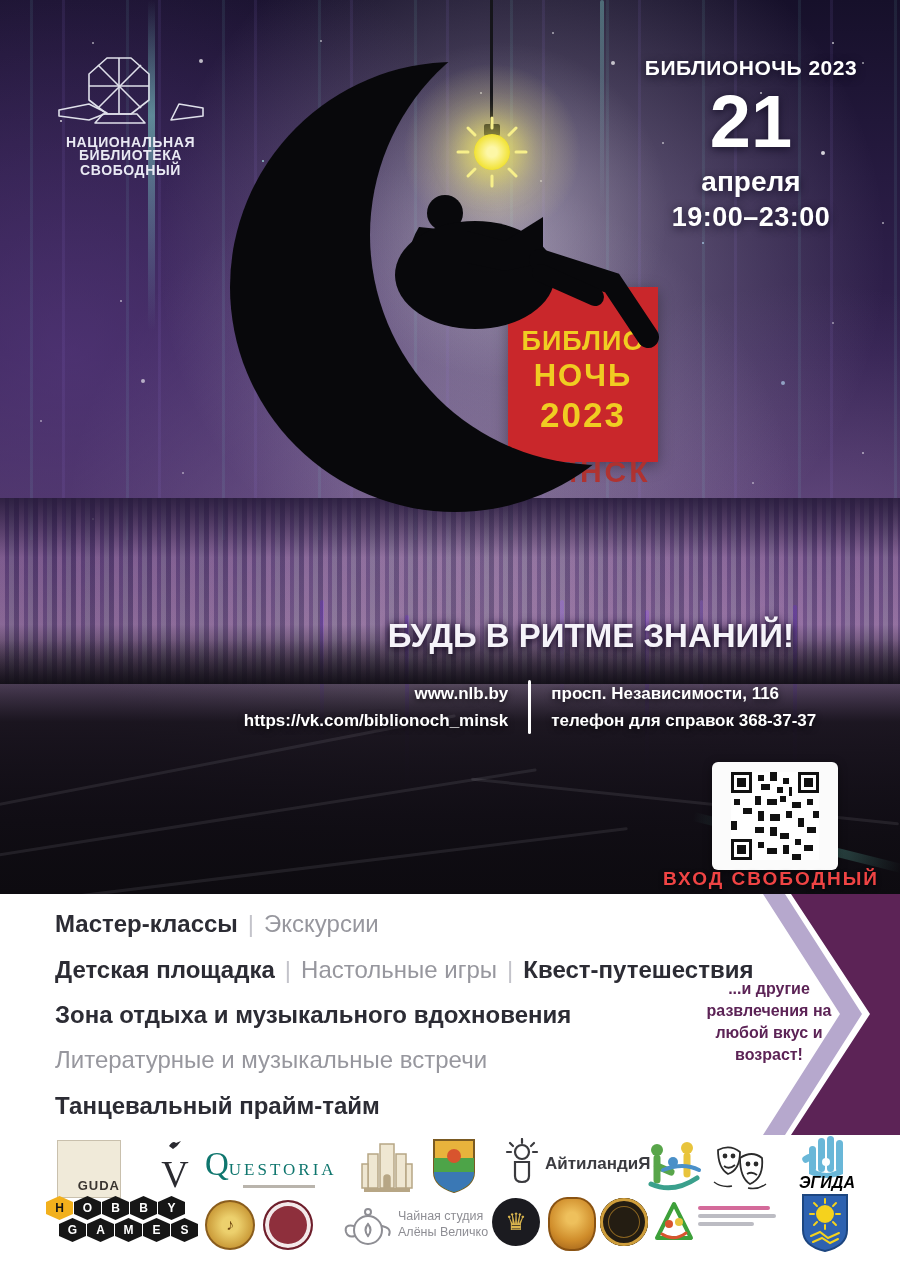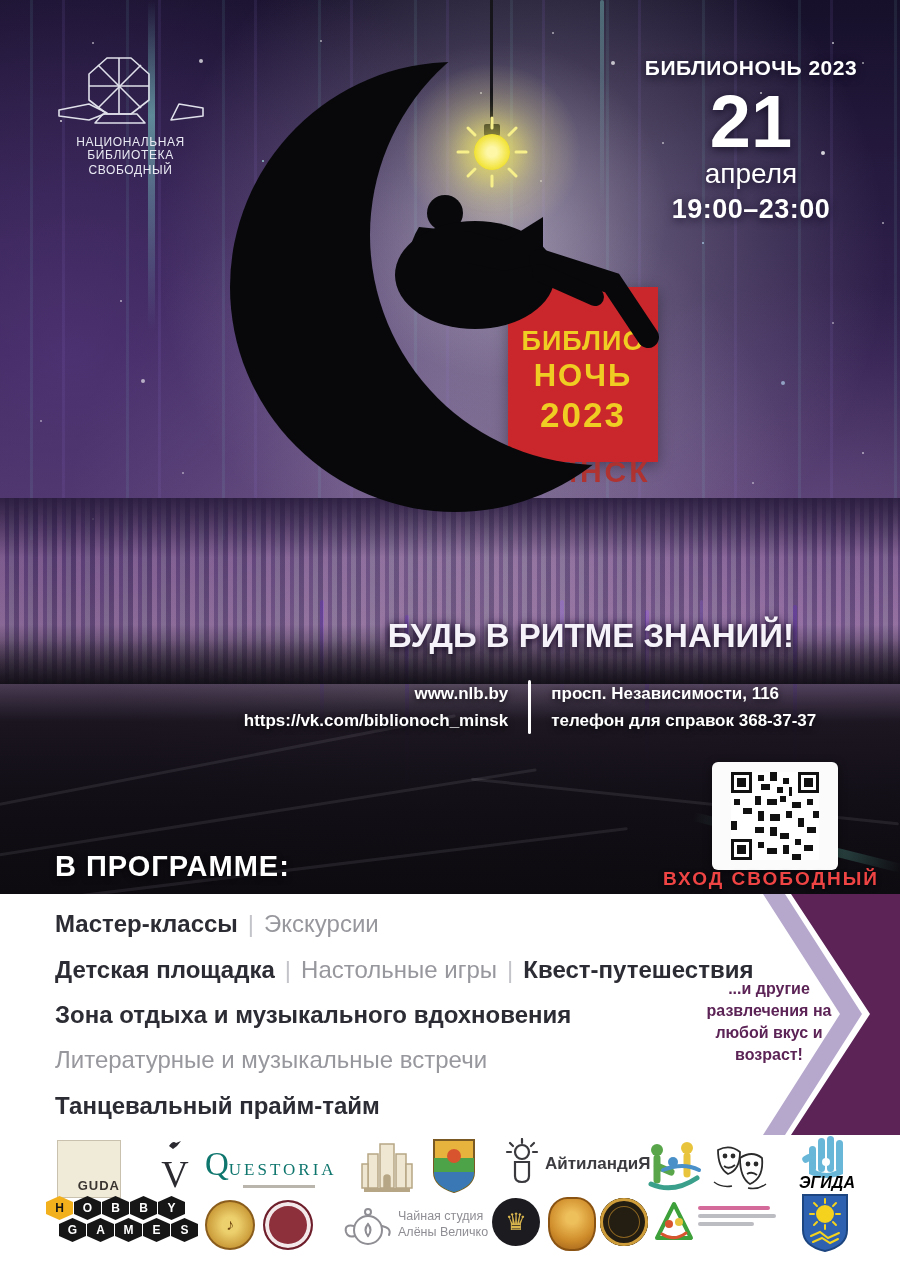--- a/index.html
+++ b/index.html
@@ -63,26 +63,26 @@
   .bulb-glow{position:absolute;left:400px;top:60px;width:184px;height:184px;z-index:2;border-radius:50%;
       background:radial-gradient(circle,rgba(248,238,140,.55),rgba(248,238,140,0) 68%);}
   .cord{position:absolute;left:490px;top:0;width:3px;height:128px;background:#15151a;z-index:3;}
   .bulb-base{position:absolute;left:484px;top:124px;width:16px;height:12px;background:#1a1a1e;border-radius:2px;z-index:3;}
   .bulb{position:absolute;left:474px;top:134px;width:36px;height:36px;border-radius:50%;z-index:3;
       background:radial-gradient(circle,#fdf7a6 20%,#f0e028 75%);box-shadow:0 0 30px 12px rgba(240,230,90,.7);}
   .rays{position:absolute;left:452px;top:112px;z-index:3;}
   .moon-svg{position:absolute;left:205px;top:35px;z-index:4;pointer-events:none;}
   
   .nlb{position:absolute;left:48px;top:50px;width:165px;z-index:5;text-align:center;}
-  .nlb-name{margin-top:2px;color:#e9e9f3;font-size:12px;font-weight:normal;letter-spacing:.6px;line-height:13px;}
+  .nlb-name{margin-top:2px;color:#e9e9f3;font-size:14px;font-weight:bold;letter-spacing:.6px;line-height:13px;}
   .event-info{position:absolute;right:42px;top:56px;width:214px;z-index:5;text-align:center;color:#fff;
       text-shadow:0 2px 8px rgba(10,5,25,.7);}
   .event-label{font-size:21px;font-weight:bold;letter-spacing:.5px;}
   .event-day{font-size:74px;font-weight:bold;line-height:.92;margin-top:8px;}
-  .event-month{font-size:28px;font-weight:normal;margin-top:2px;}
+  .event-month{font-size:28px;font-weight:bold;margin-top:10px;}
   .event-time{font-size:27px;font-weight:bold;margin-top:4px;letter-spacing:.5px;}
   
   .badge{position:absolute;left:508px;top:287px;width:150px;height:175px;background:#c9272b;z-index:3;
       text-align:center;color:#f0cd22;font-weight:bold;box-shadow:0 4px 14px rgba(0,0,0,.35);}
   .badge .b1{margin-top:38px;font-size:27px;letter-spacing:1px;line-height:32px;}
   .badge .b2{font-size:31px;letter-spacing:2px;line-height:37px;}
   .badge .b3{font-size:35px;letter-spacing:2px;line-height:42px;}
   .badge-city{position:absolute;left:508px;top:455px;width:162px;z-index:3;text-align:center;
       color:rgba(178,48,44,.95);font-size:30px;font-weight:bold;letter-spacing:3px;}
   
@@ -301,21 +301,20 @@
           <rect x="12" y="25" width="3" height="2"></rect>
           <rect x="17" y="24" width="2" height="3"></rect>
         <rect x="21" y="22" width="2" height="2"></rect>
           <rect x="24" y="24" width="3" height="2"></rect>
           <rect x="20" y="27" width="3" height="2"></rect>
       </g>
     </svg>
   </div>
   <div class="entry-caption">ВХОД СВОБОДНЫЙ</div>
 
-  <div class="prog-heading">В ПРОГРАММЕ:</div>
 
   <div class="panel">
     <svg class="chevron" width="175" height="241" viewBox="0 0 175 241">
       <polygon points="66,0 145,120 66,241 175,241 175,0" fill="#5c2356"></polygon>
       <polygon points="38,0 60,0 137,120 60,241 38,241 115,120" fill="#b6a8cd"></polygon>
     </svg>
     <div class="chev-note">...и другие развлечения на любой вкус и возраст!</div>
 
     <div class="prog-row r1">
       <span class="b">Мастер-классы</span><span class="sep">|</span><span class="l">Экскурсии</span>

